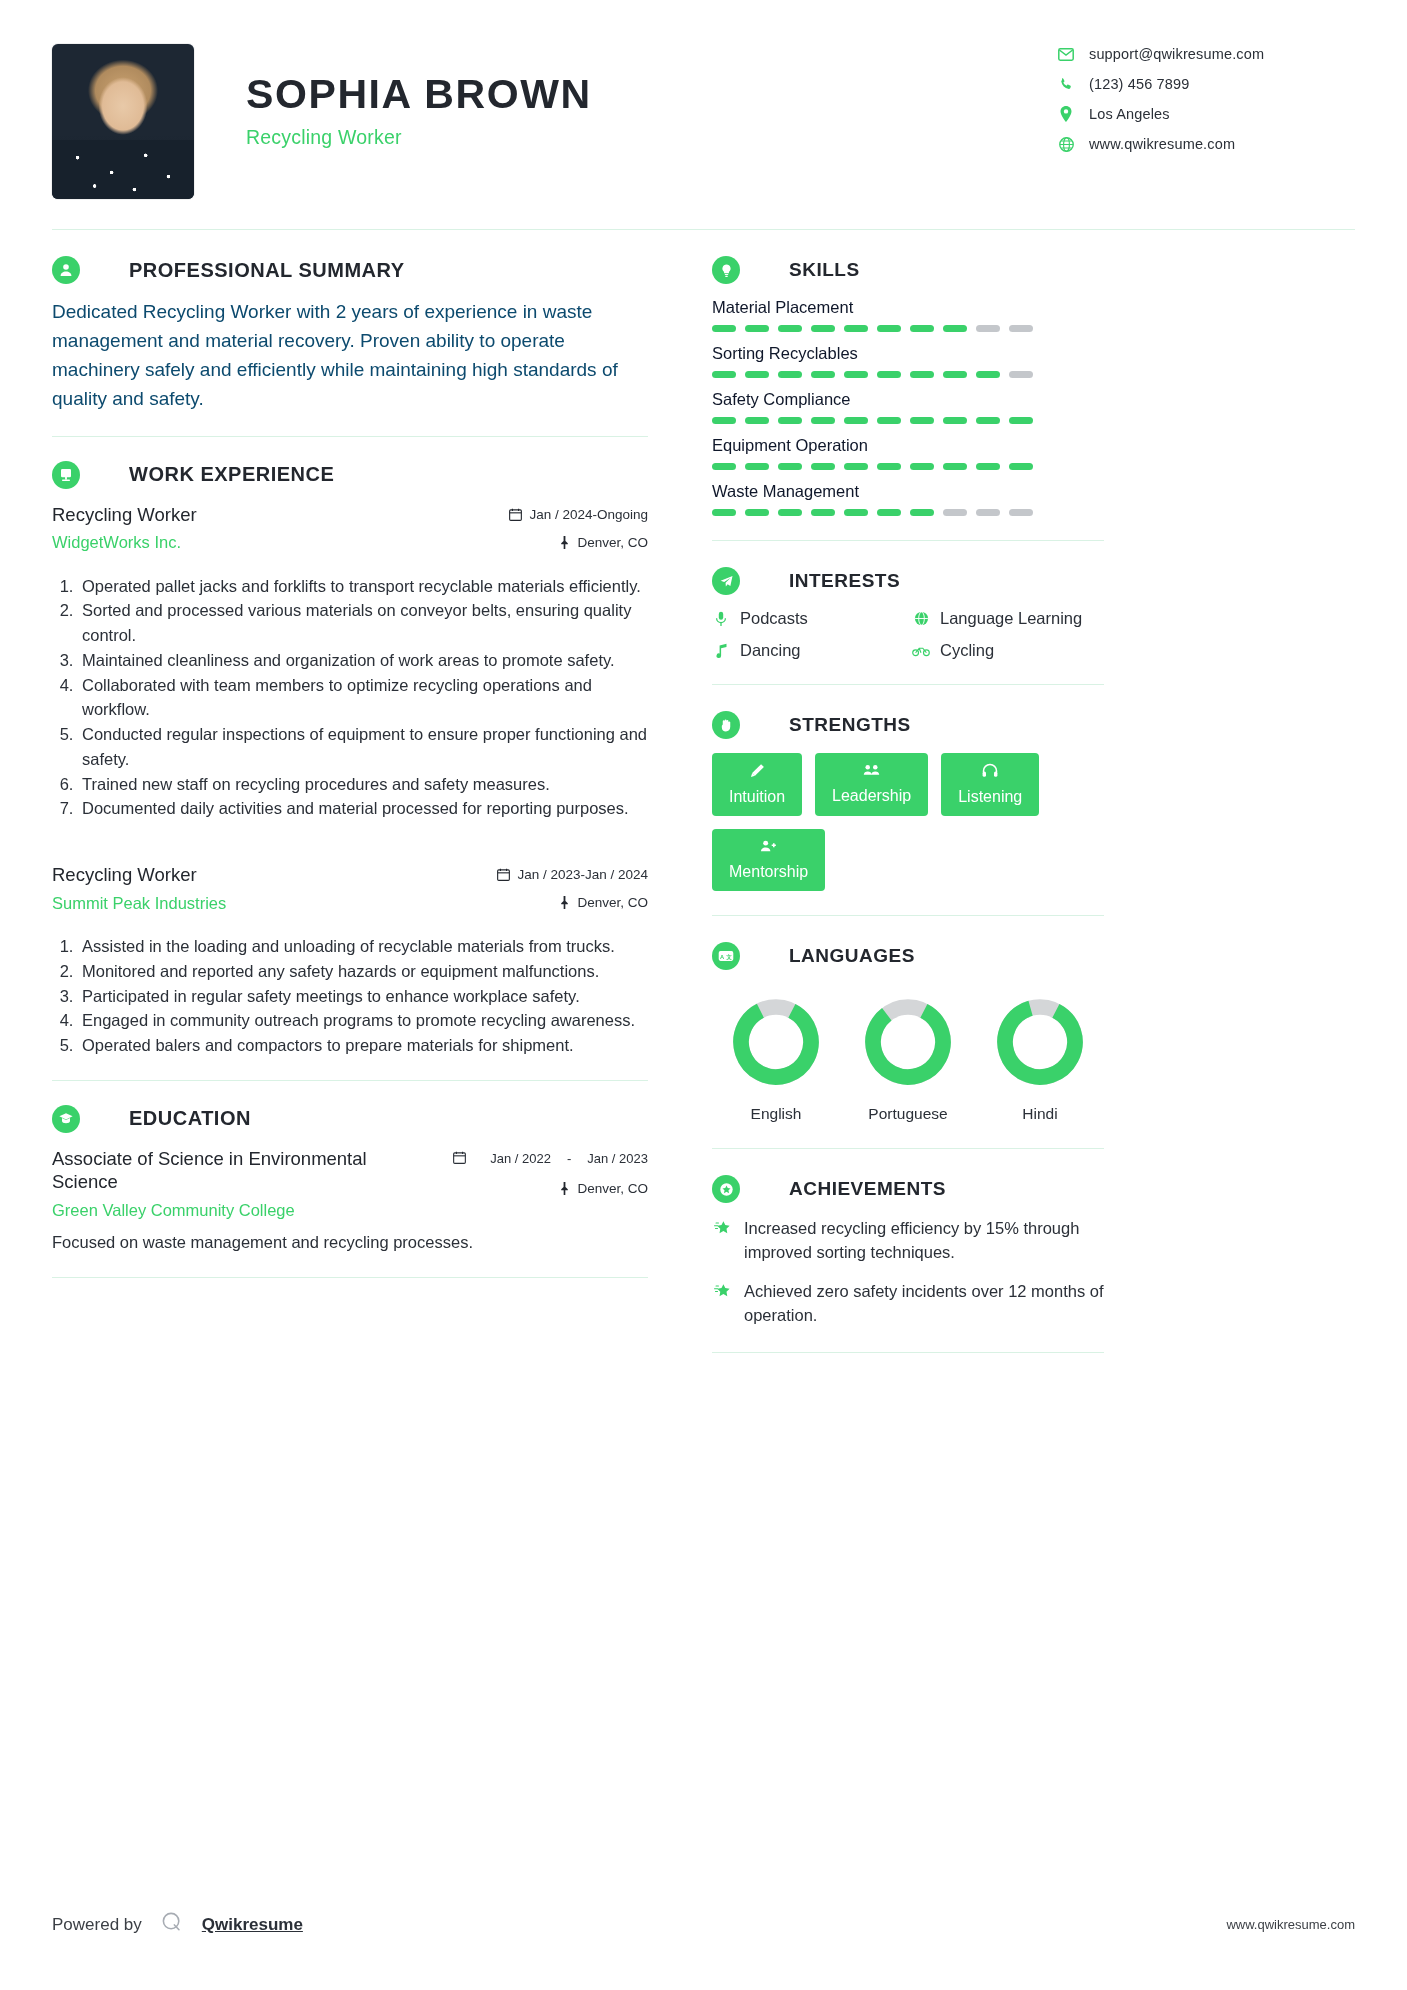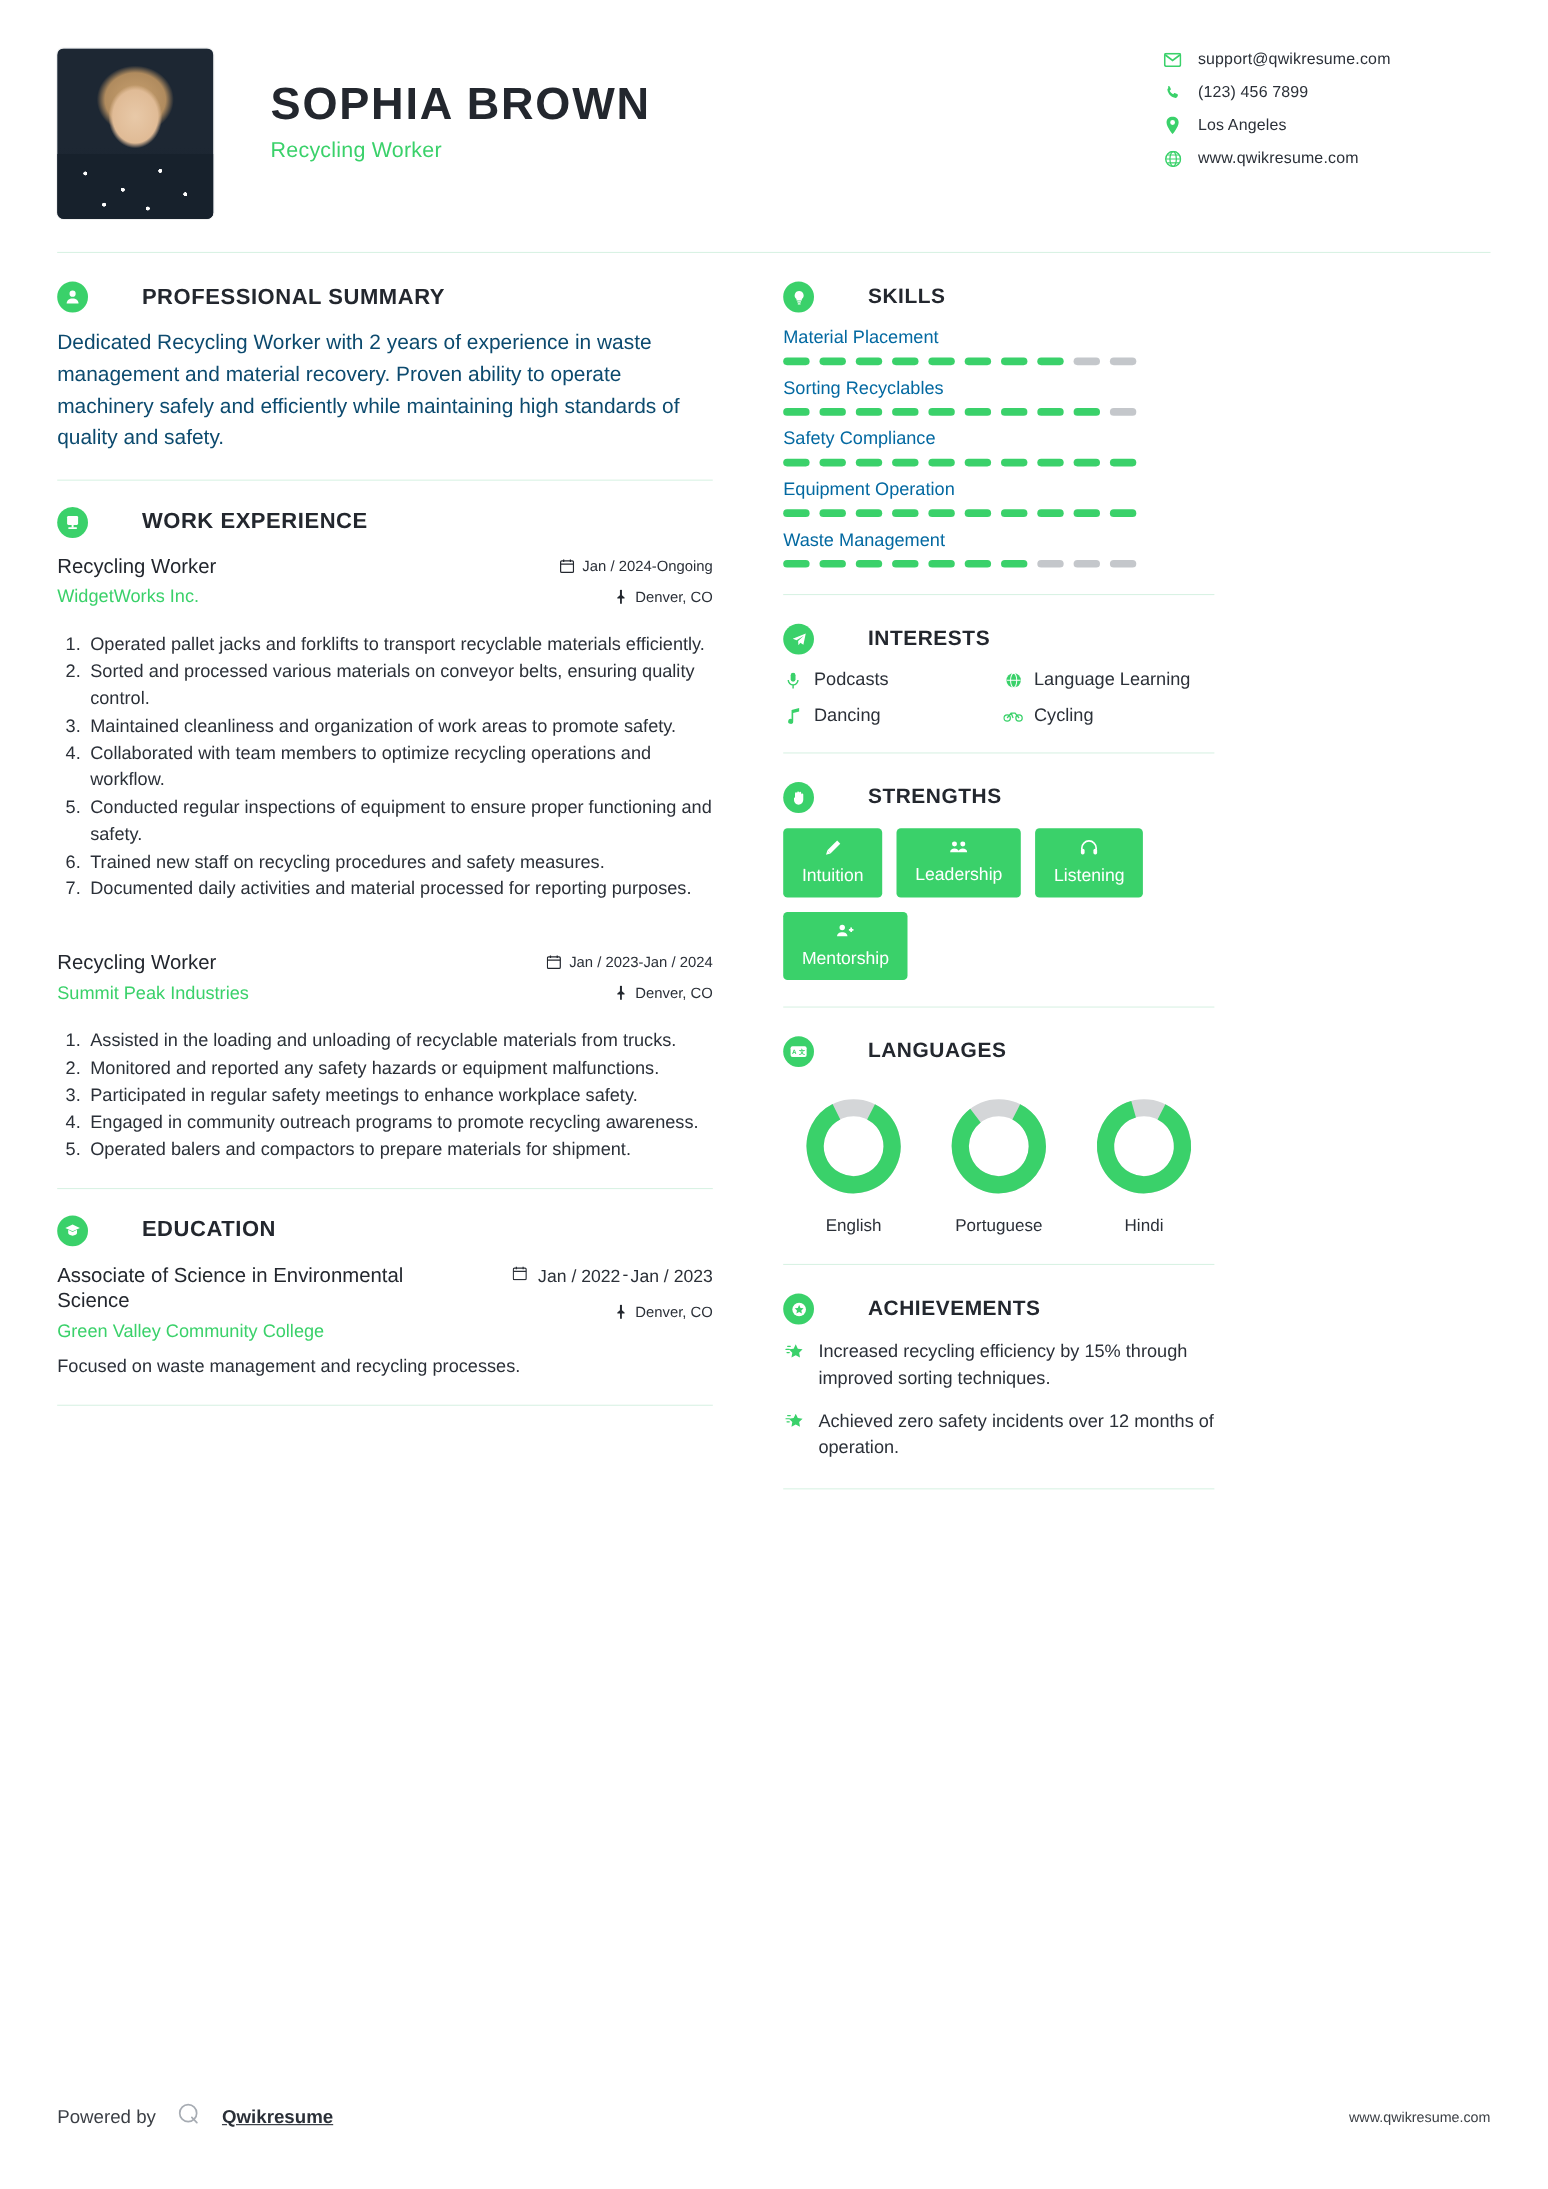--- a/index.html
+++ b/index.html
@@ -172,22 +172,22 @@
     margin-bottom: 13px;
     white-space: nowrap;
   }
   .meta-row .mi { display: flex; align-items: center; color: #23272e; }
 
   .edu-meta { width: 230px; flex: 0 0 230px; }
   .edu-dates {
     display: flex;
     align-items: flex-start;
     justify-content: flex-end;
-    gap: 10px;
-    font-size: 16px;
+    gap: 24px;
+    font-size: 13px;
     color: #2b3038;
     margin-bottom: 14px;
   }
   .edu-dates .dt { text-align: center; line-height: 1.25; }
   .edu-dash { margin: 0 -8px; }
 
   ol.bullets {
     margin: 11px 0 0 0;
     padding-left: 26px;
     font-size: 16.5px;
@@ -201,21 +201,21 @@
     color: #2b3038;
     margin-top: 10px;
     line-height: 1.5;
   }
   .entry-gap { height: 36px; }
 
   
   .skill { margin-bottom: 12px; }
   .skill-name {
     font-size: 16.5px;
-    color: #0369a1;
+    color: #0f172a;
     margin-bottom: 8px;
   }
   .dashes { display: flex; gap: 9px; }
   .dash {
     width: 24px; height: 7px;
     border-radius: 4px;
     background: #c4c7cb;
   }
   .dash.on { background: #3ad16a; }
 

